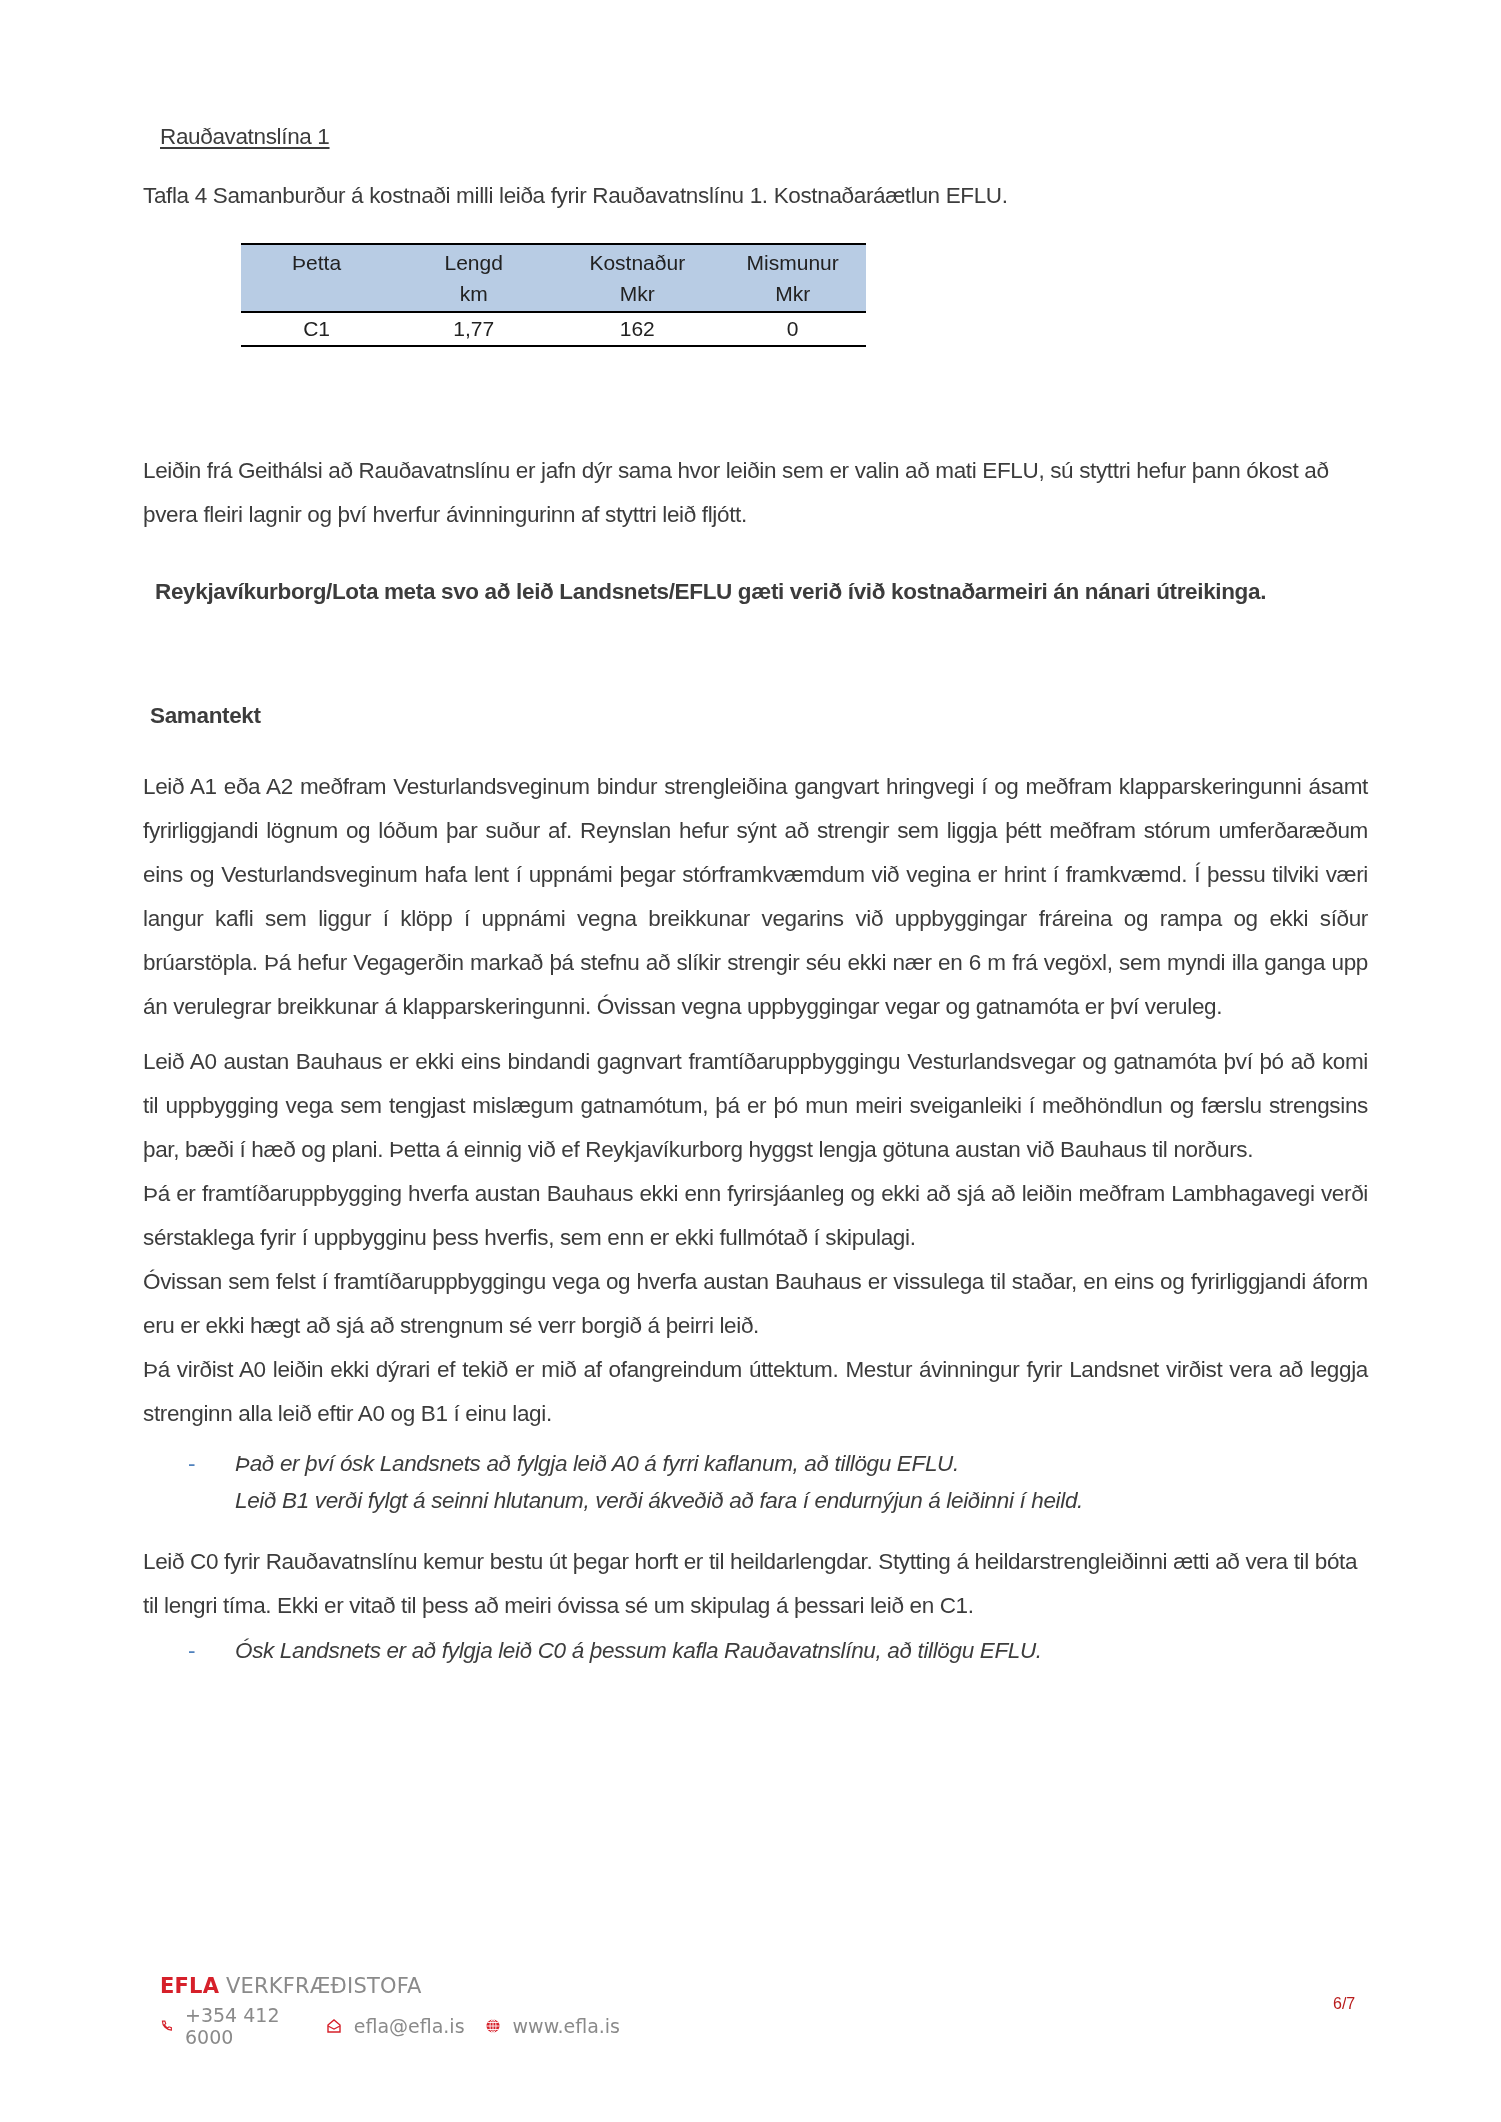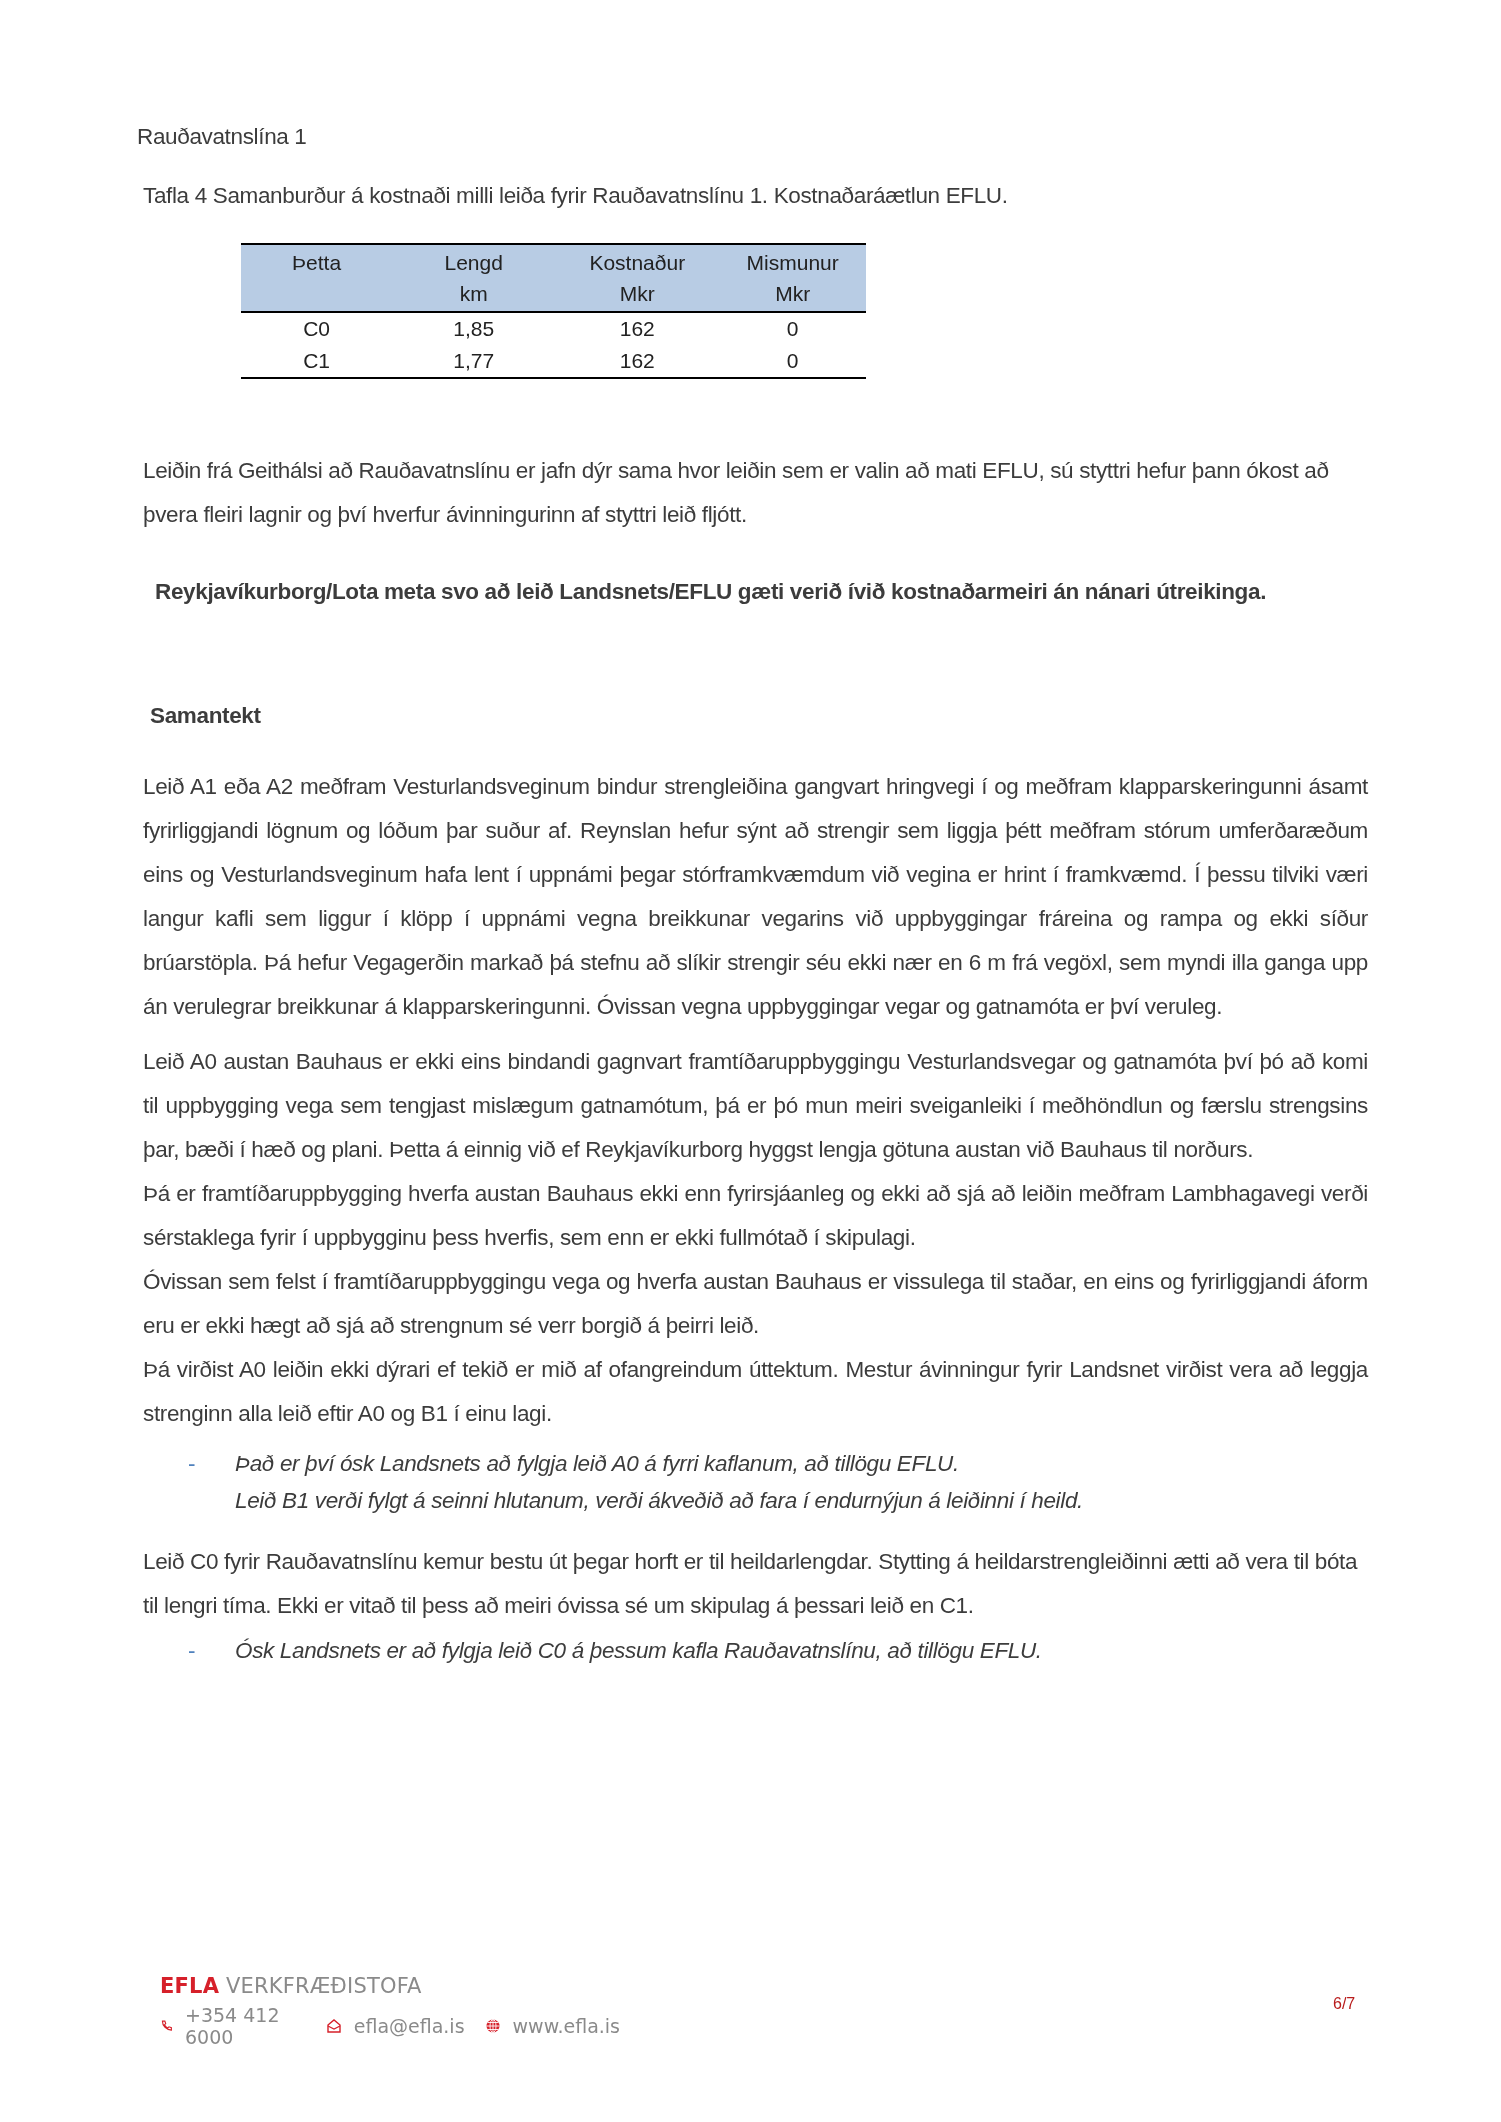--- a/index.html
+++ b/index.html
@@ -20,22 +20,23 @@
       left: 0; top: 0;
       width: 1501px; height: 2122px;
     }
     .text {
       font-size: 22.5px;
       color: #3c3c3c;
       letter-spacing: -0.35px;
     }
     .section-title {
       position: absolute;
-      left: 137px;
+      left: 160px;
       top: 124px;
+      text-decoration: underline;
       text-underline-offset: 3px;
     }
     .caption {
       position: absolute;
       left: 143px;
       top: 183px;
     }
     table.cost {
       position: absolute;
       left: 241px;
@@ -173,26 +174,20 @@
           <div>Kostnaður</div>
           <div>Mkr</div>
         </th>
         <th class="col-mism">
           <div>Mismunur</div>
           <div>Mkr</div>
         </th>
       </tr>
     </thead>
     <tbody>
-      <tr>
-        <td>C0</td>
-        <td>1,85</td>
-        <td>162</td>
-        <td>0</td>
-      </tr>
       <tr>
         <td>C1</td>
         <td>1,77</td>
         <td>162</td>
         <td>0</td>
       </tr>
     </tbody>
   </table>
 
   <p class="text para" style="top:449px; margin:0;">Leiðin frá Geithálsi að Rauðavatnslínu er jafn dýr sama hvor leiðin sem er valin að mati EFLU, sú styttri hefur þann ókost að þvera fleiri lagnir og því hverfur ávinningurinn af styttri leið fljótt.</p>

